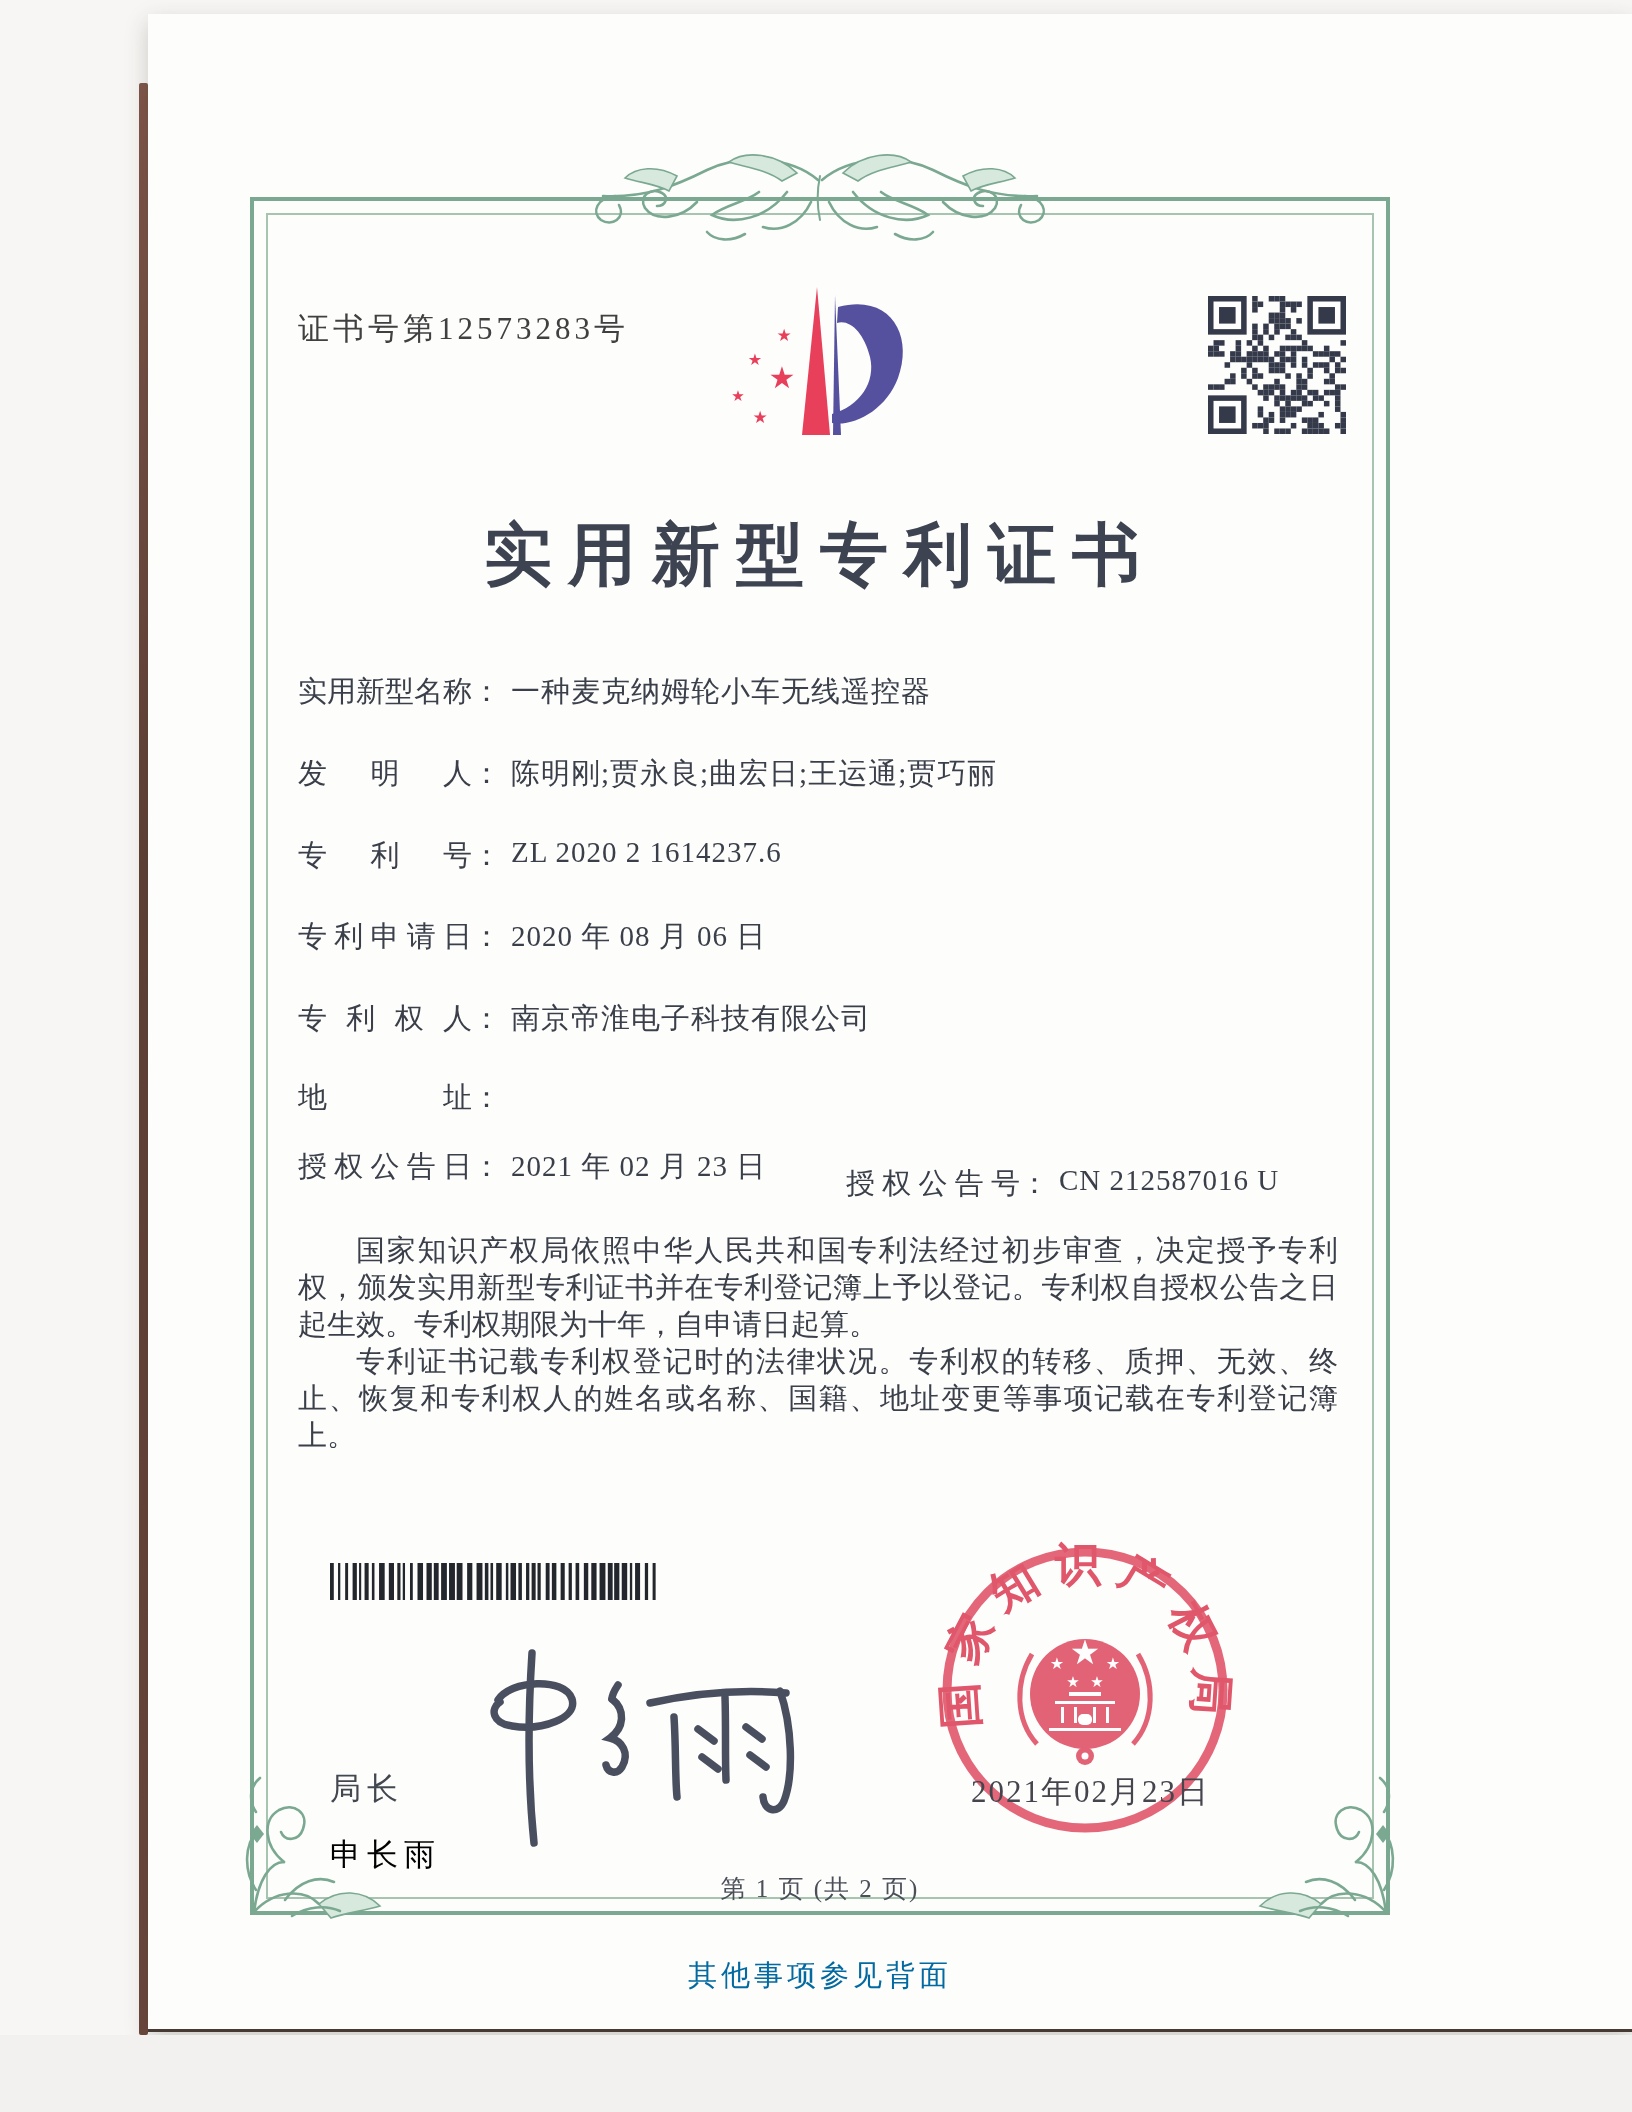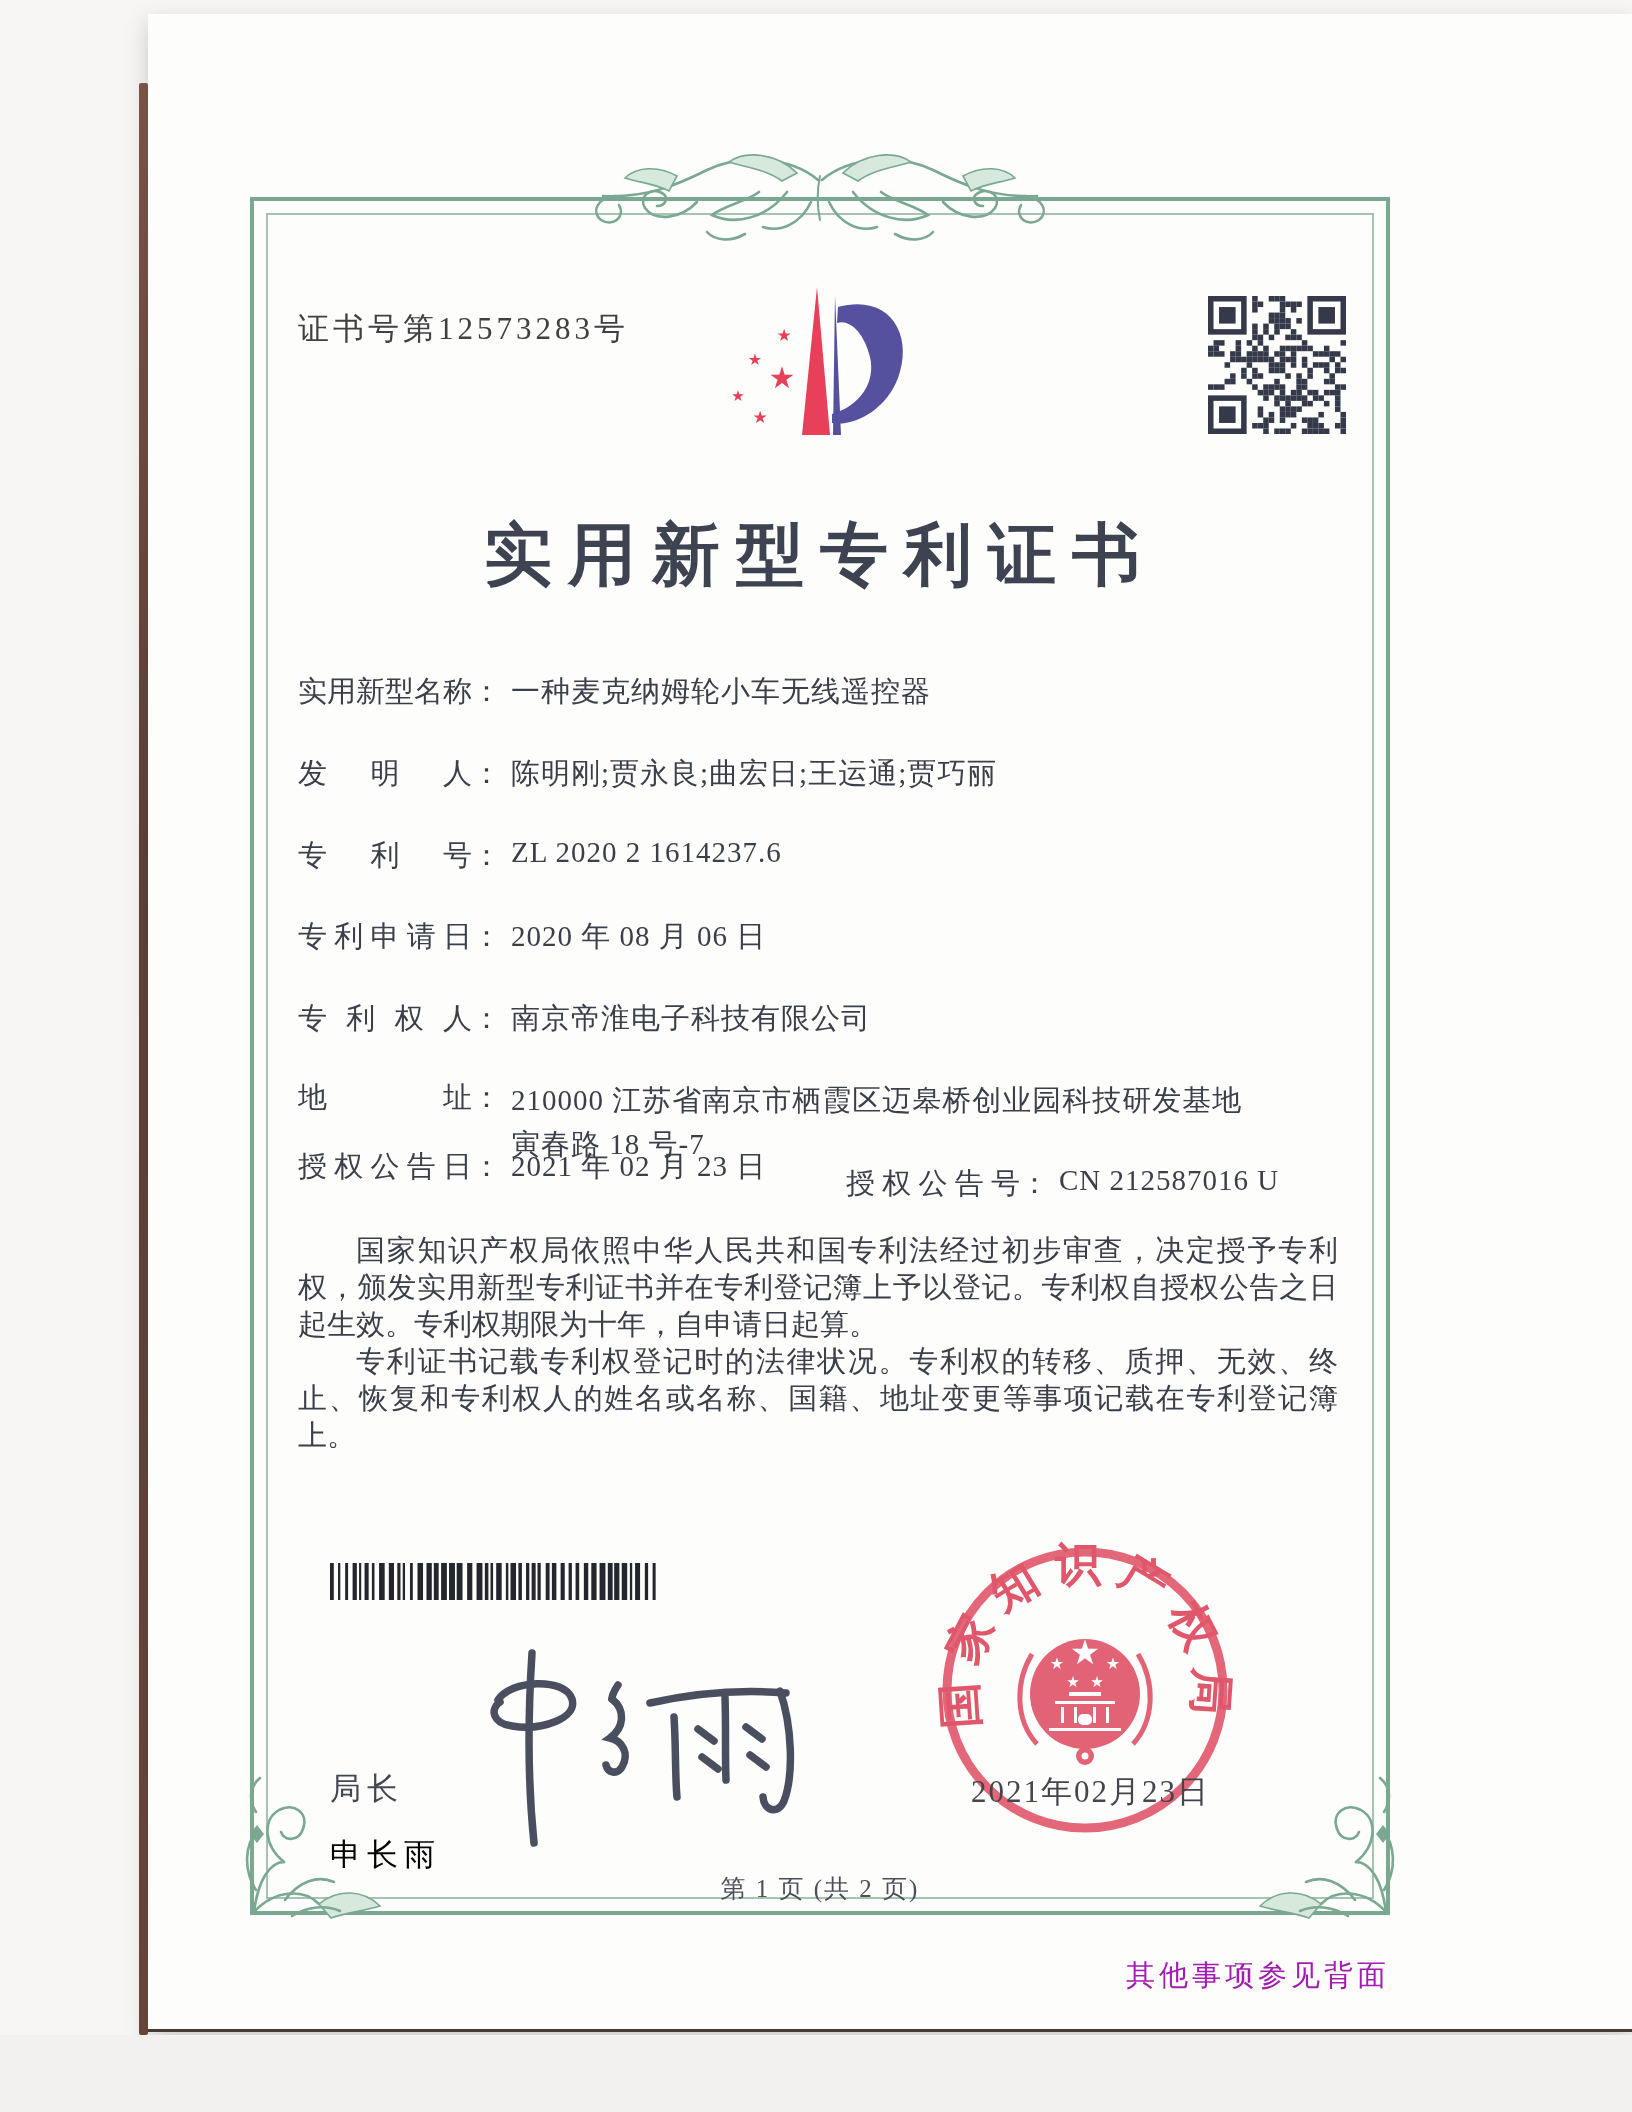--- a/index.html
+++ b/index.html
@@ -22,21 +22,21 @@
   .flabel{display:inline-block;width:174px;text-align:justify;text-align-last:justify;flex:none;}
   .fcolon{flex:none;margin-right:10px;}
   .fvalue{letter-spacing:1px;white-space:nowrap;}
   .fvalue .vline{display:block;line-height:44px;}
   .paras{left:298px;top:1232px;width:1040px;font-size:29px;line-height:37px;text-align:justify;color:#3a3f49;}
   .paras p{margin:0;text-indent:2em;}
   .sig-role{left:330px;top:1768px;font-size:31px;letter-spacing:6px;color:#43474f;}
   .sig-name{left:330px;top:1834px;font-size:31px;letter-spacing:6px;color:#000000;}
   .seal-date{left:971px;top:1771px;font-size:31px;letter-spacing:2px;color:#45454d;z-index:6;}
   .page-num{left:250px;top:1872px;width:1140px;text-align:center;font-size:25px;color:#4a4f58;letter-spacing:2px;}
-  .footer-note{left:250px;top:1956px;width:1140px;text-align:right;font-size:29px;color:#a21caf;letter-spacing:4px;}
+  .footer-note{left:250px;top:1956px;width:1140px;text-align:center;font-size:29px;color:#0369a1;letter-spacing:4px;}
   svg{display:block;overflow:visible;}
 </style>
 </head>
 <body>
 
 <div class="stage">
 
   <div class="abs gutter"></div>
   <div class="abs paper"></div>
   <div class="abs below-paper"></div>
@@ -337,24 +337,20 @@
       <span class="fvalue">2020 年 08 月 06 日</span>
   </div>
   <div class="frow" style="top:999px;">
     <span class="flabel">专利权人</span>
       <span class="fcolon">：</span>
       <span class="fvalue">南京帝淮电子科技有限公司</span>
   </div>
   <div class="frow" style="top:1078px;">
     <span class="flabel">地址</span>
       <span class="fcolon">：</span>
-      <span class="fvalue">
-        <span class="vline">210000 江苏省南京市栖霞区迈皋桥创业园科技研发基地</span>
-        <span class="vline">寅春路 18 号-7</span>
-      </span>
   </div>
   <div class="frow" style="top:1147px;">
     <span class="flabel">授权公告日</span>
       <span class="fcolon">：</span>
       <span class="fvalue">2021 年 02 月 23 日</span>
   </div>
   <div class="frow frow2" style="top:1164px;">
     <span class="flabel">授权公告号</span>
       <span class="fcolon">：</span>
       <span class="fvalue">CN 212587016 U</span>

